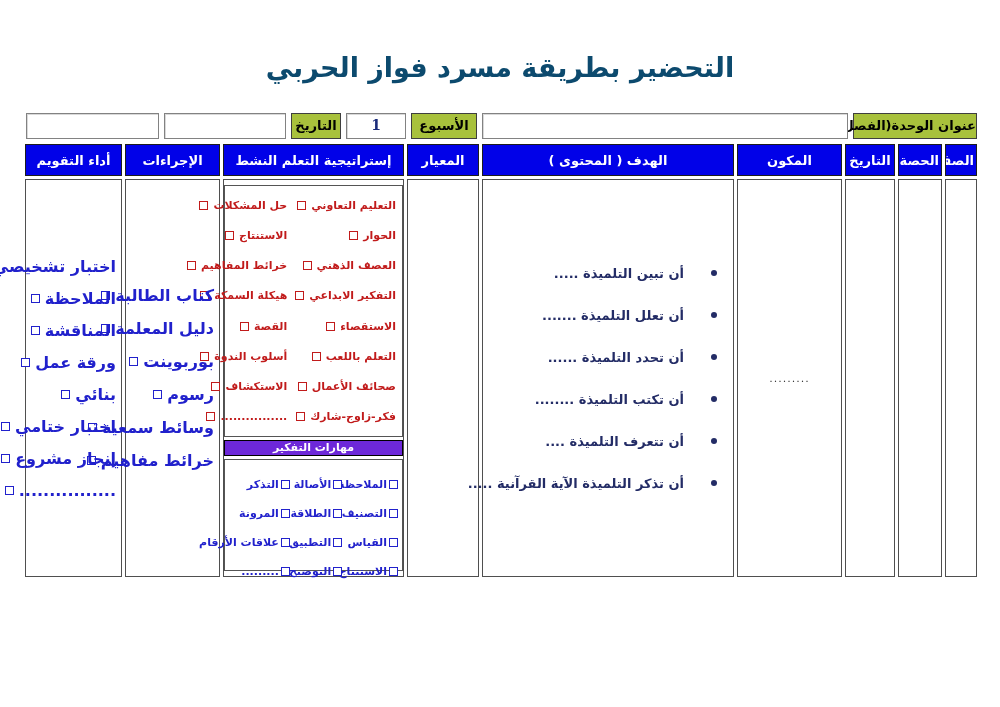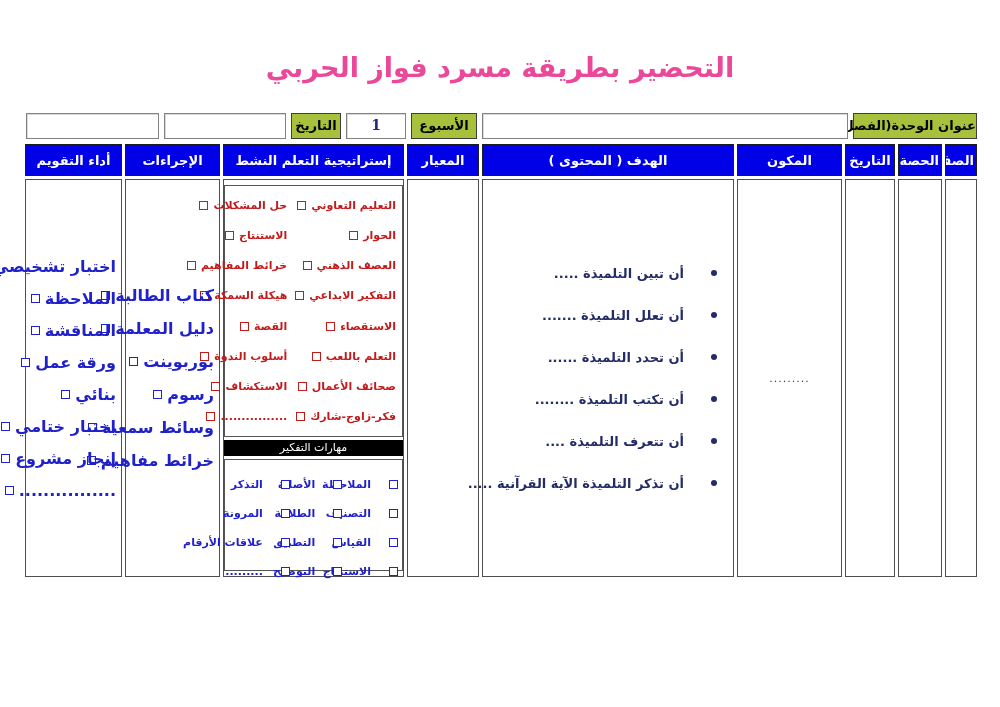--- a/index.html
+++ b/index.html
@@ -8,21 +8,21 @@
     width: 1000px; height: 707px;
     font-family: "DejaVu Sans", sans-serif;
     direction: rtl;
     overflow: hidden;
     position: relative;
   }
   
   .page-title {
     padding-top: 52px;
     text-align: center;
-    color: #ec4899;
+    color: #0c4a6e;
     font-size: 27px;
     font-weight: bold;
     height: 90px;
   }
   
   .info-bar {
     display: flex;
     margin: 23px 23px 0 25px;
     height: 26px;
     gap: 5px;
@@ -123,38 +123,38 @@
   }
   .strat-col {
     flex: 1;
     display: flex; flex-direction: column;
     justify-content: space-around;
     padding: 4px 6px 4px 2px;
   }
   .strat-col .chk-item { color: #C11B1B; font-size: 11px; align-items: center; }
   .skills-banner {
     margin: 3px 0;
-    background: #000000;
+    background: #6d28d9;
     border: 1px solid #000;
     color: #fff;
     text-align: center;
     font-size: 11px;
-    font-weight: normal;
+    font-weight: bold;
     line-height: 14px;
     height: 16px;
   }
   .skills-box {
     border: 1px solid #555;
     height: 112px;
     display: grid;
     grid-template-columns: 33% 31% 36%;
     align-content: space-around;
     padding: 2px 4px;
   }
-  .skills-box .chk-item { color: #2121CC; font-size: 11px; gap: 18px; margin-top: 16px; }
+  .skills-box .chk-item { color: #2121CC; font-size: 11px; gap: 2px; margin-top: 16px; }
   
   .side-list {
     height: 100%;
     display: flex; flex-direction: column;
     justify-content: center;
     padding-left: 4px; padding-right: 5px;
   }
   .side-list .chk-item { color: #2121CC; font-size: 16px; }
   .proc-list { gap: 14px; }
   .eval-list { gap: 13px; }

